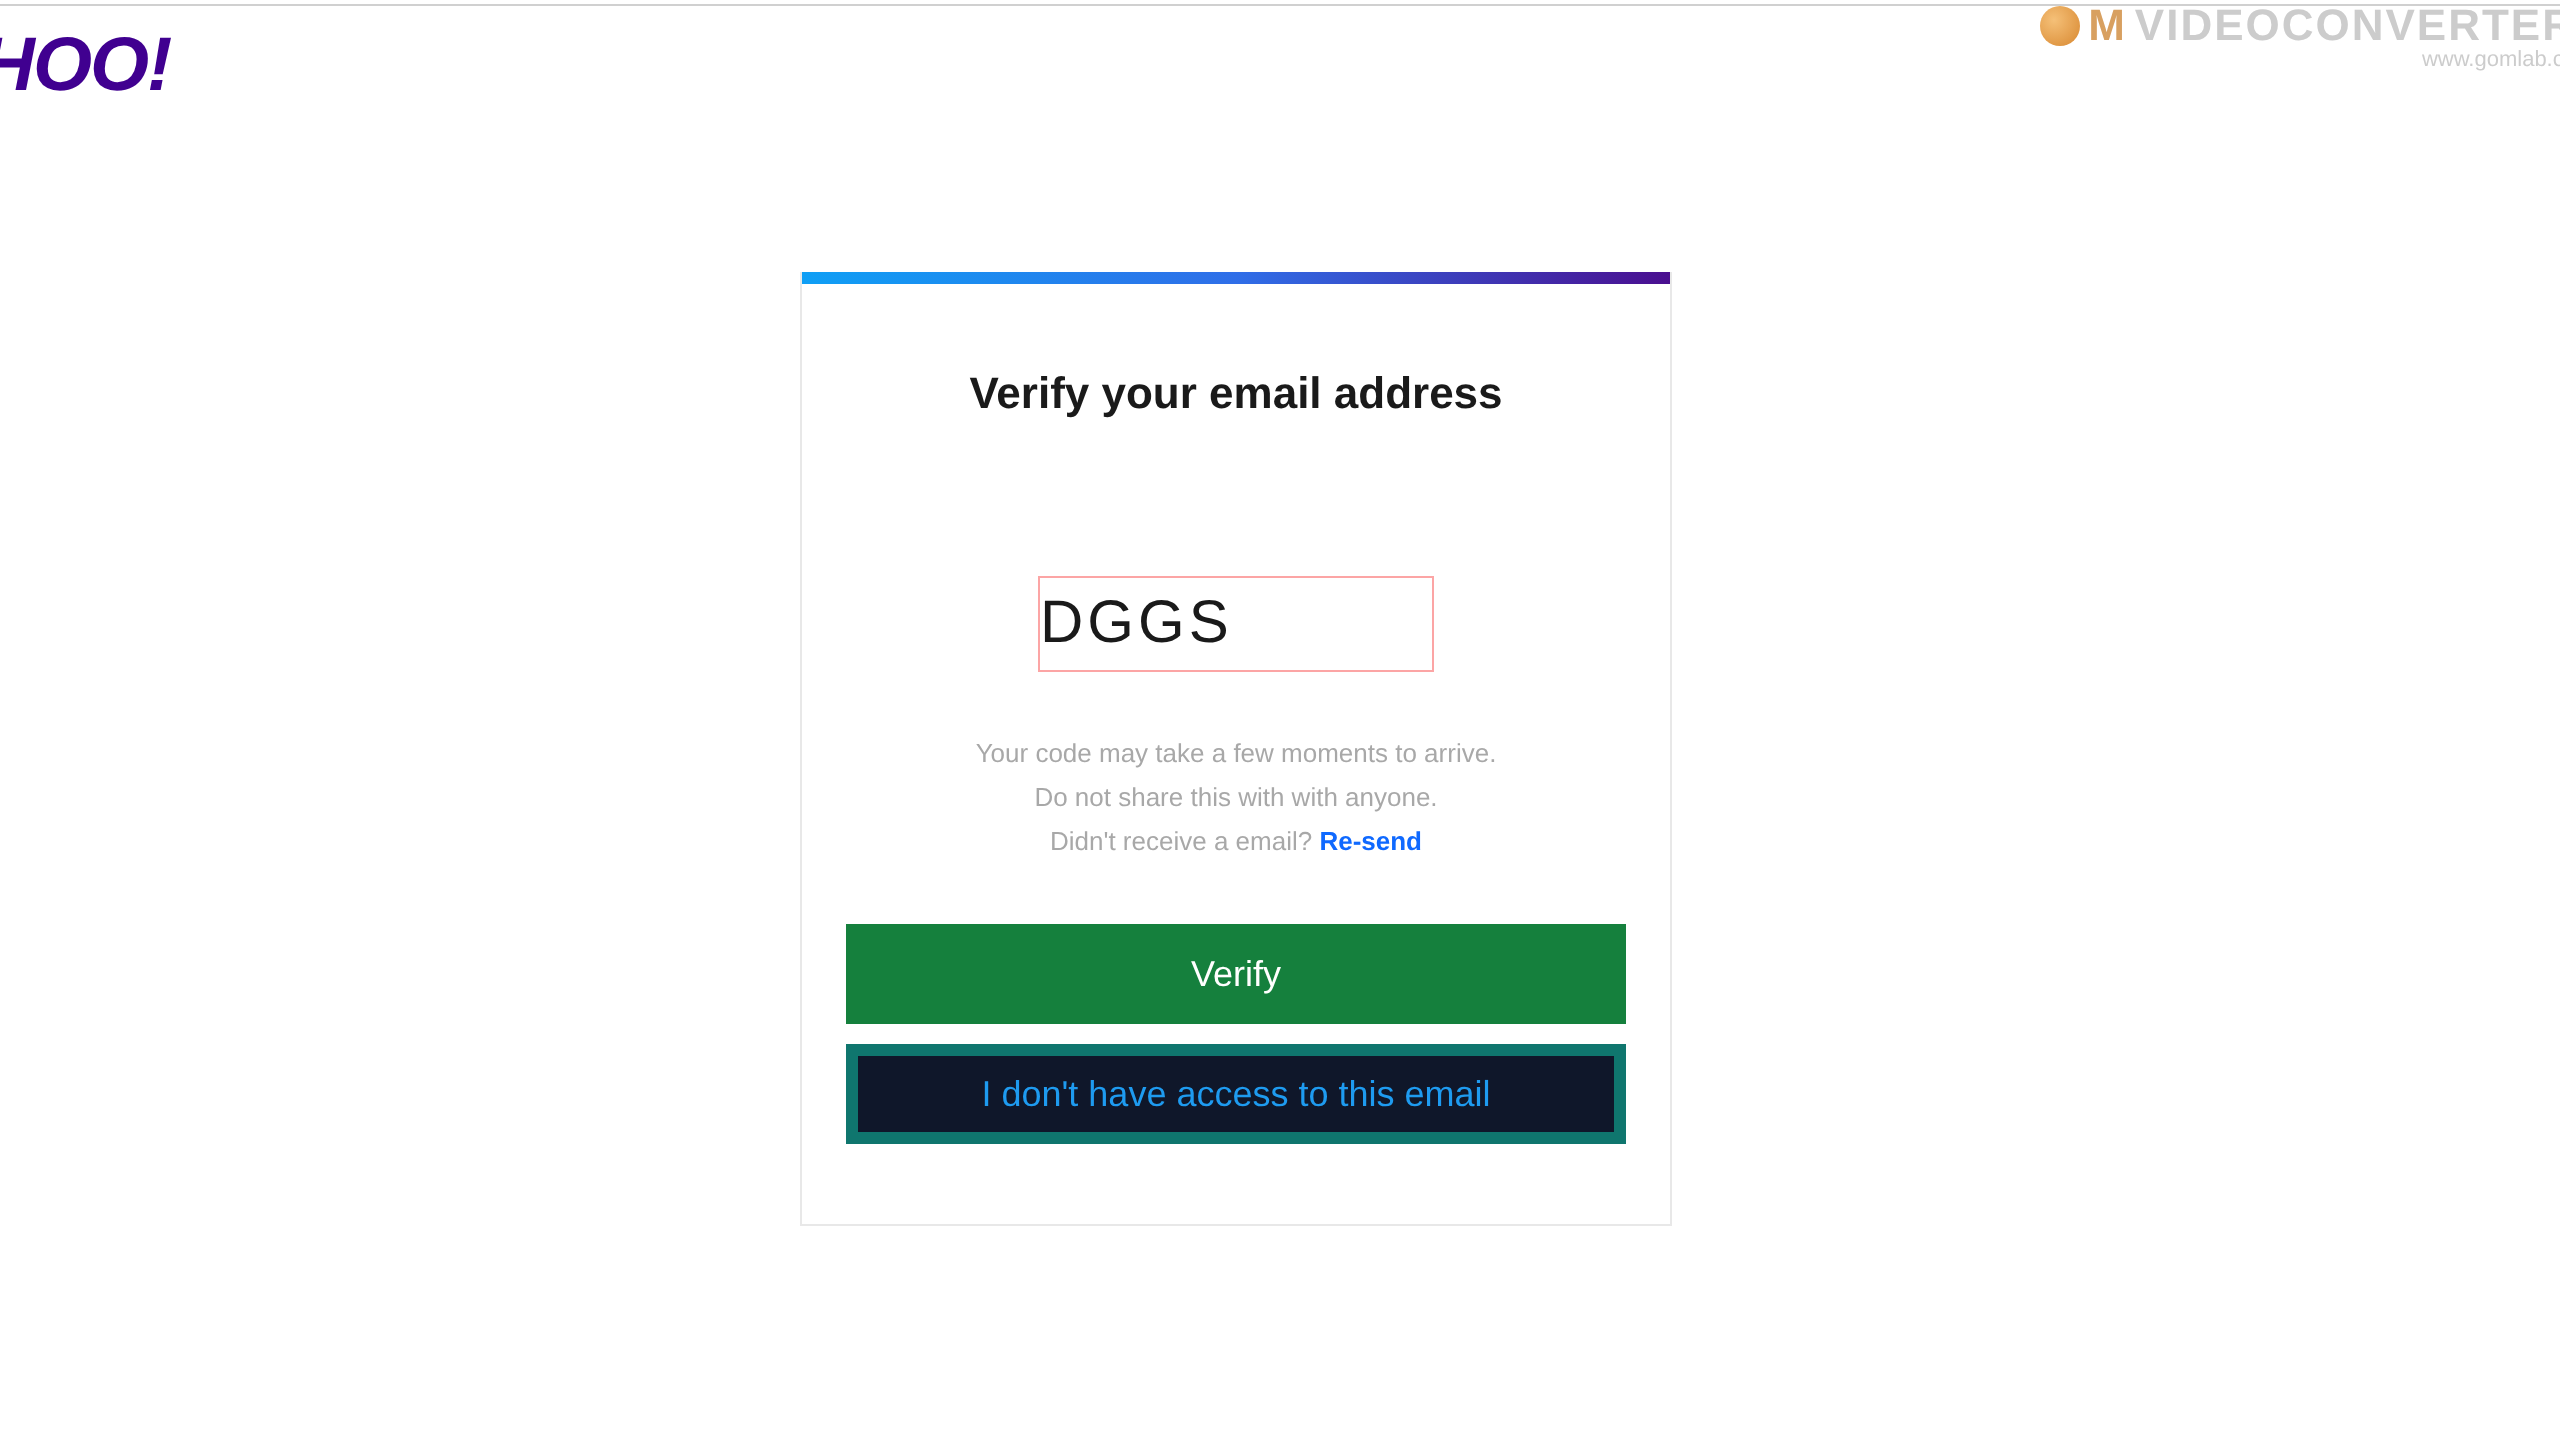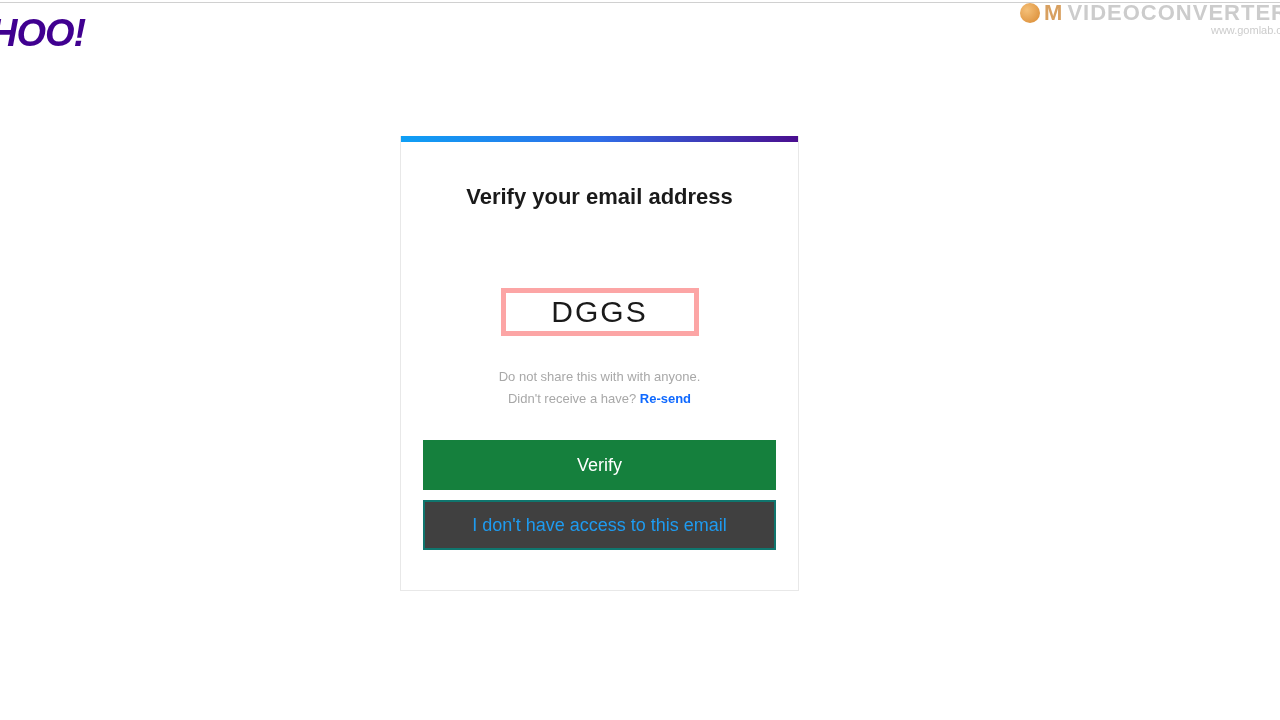--- a/index.html
+++ b/index.html
@@ -58,21 +58,21 @@
     }
     .watermark-sub {
       font-size: 11px;
       color: #cccccc;
       margin-top: -2px;
     }
     .card {
       position: absolute;
       left: 400px;
       top: 136px;
-      width: 399px;
+      width: 436px;
       background: #ffffff;
       border: 1px solid #e8e8e8;
       border-top: none;
     }
     .card-topbar {
       height: 6px;
       background: linear-gradient(90deg, #0f9ff5 0%, #2f6ee8 50%, #4a0e8f 100%);
     }
     .card-inner {
       padding: 42px 22px 40px 22px;
@@ -80,22 +80,21 @@
     }
     .card-title {
       font-size: 22px;
       font-weight: 700;
       color: #1a1a1a;
       margin-bottom: 78px;
     }
     .code-input {
       width: 198px;
       height: 48px;
-      border: 5px solid #fca5a5;
-      text-align: center;
+      border: 1px solid #fca5a5;
       font-size: 30px;
       letter-spacing: 2px;
       color: #1a1a1a;
       outline: none;
       font-family: inherit;
       margin-bottom: 30px;
     }
     .help-text {
       font-size: 13px;
       color: #a8a8a8;
@@ -119,24 +118,24 @@
       font-size: 18px;
       border: none;
       cursor: pointer;
       margin-bottom: 10px;
       font-family: inherit;
     }
     .btn-secondary {
       display: block;
       width: 100%;
       height: 50px;
-      background: #404040;
+      background: #0f172a;
       color: #1e9bf0;
       font-size: 18px;
-      border: 2px solid #0f766e;
+      border: 6px solid #0f766e;
       cursor: pointer;
       font-family: inherit;
     }
   </style>
 </head>
 <body>
 
 <div class="top-border"></div>
 
 <div class="logo">HOO!</div>
@@ -151,23 +150,24 @@
 </div>
 
 <div class="card">
   <div class="card-topbar"></div>
   <div class="card-inner">
     <h1 class="card-title">Verify your email address</h1>
 
     <input type="text" class="code-input" value="DGGS" style="">
 
     <div class="help-text">
+      <span class="line">Your code may take a few moments to arrive.</span>
       <span class="line">Do not share this with with anyone.</span>
       <span class="line">
-        <span>Didn't receive a have? </span><span class="resend-link">Re-send</span>
+        <span>Didn't receive a email? </span><span class="resend-link">Re-send</span>
       </span>
     </div>
 
     <button class="btn-primary">Verify</button>
 
     <button class="btn-secondary">I don't have access to this email</button>
   </div>
 </div>
 
 </body></html>

